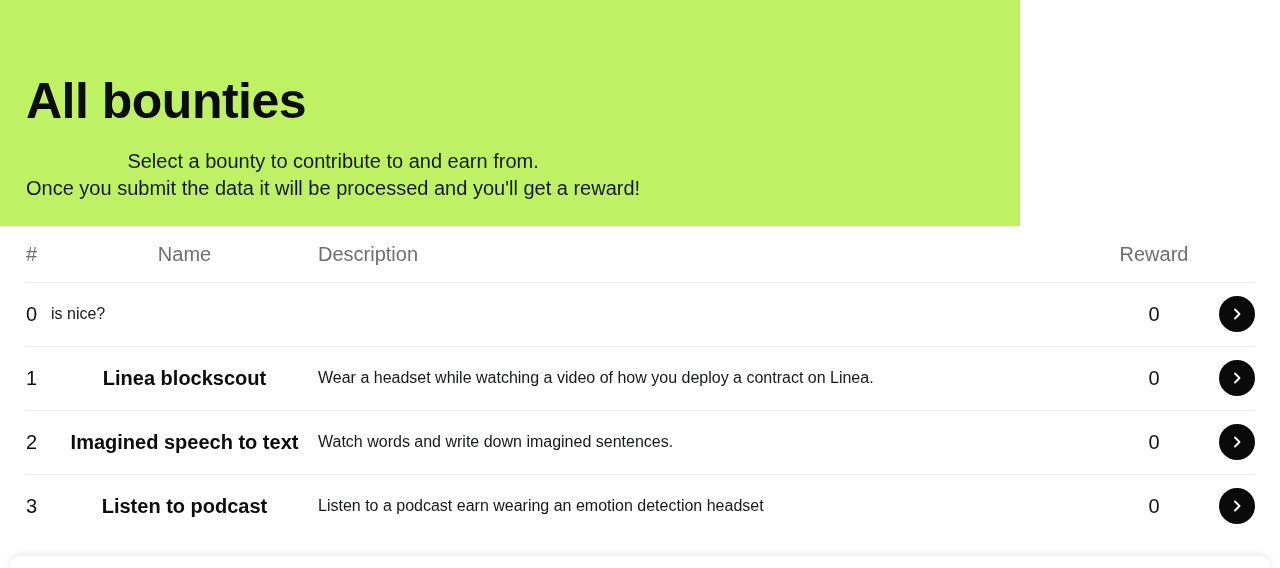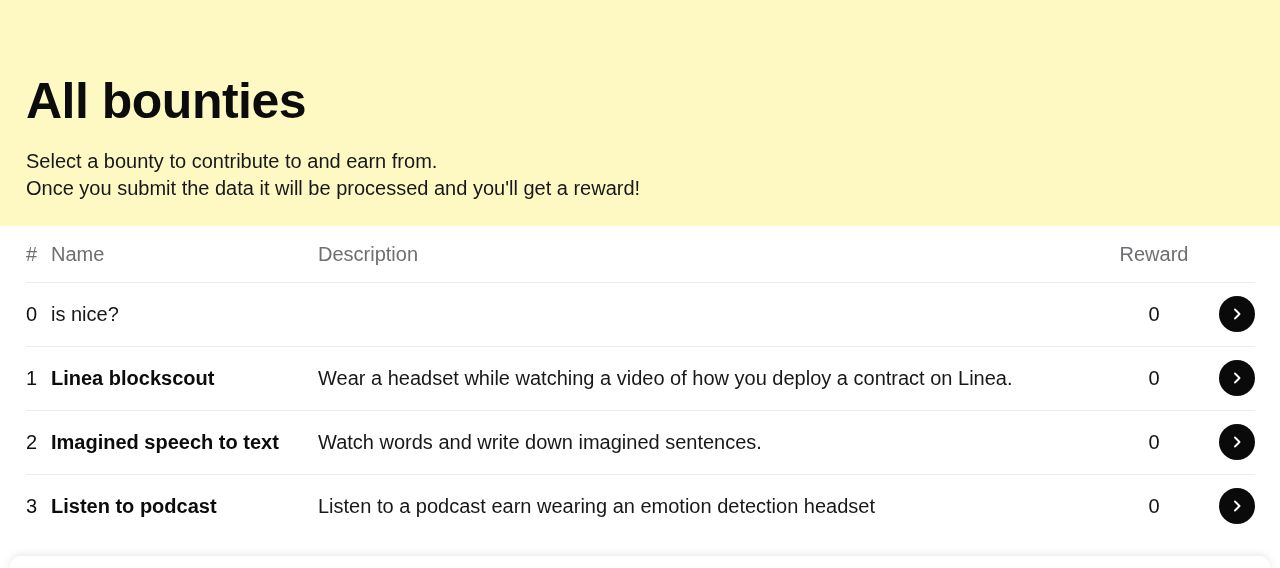--- a/index.html
+++ b/index.html
@@ -21,23 +21,23 @@
     position: relative;
     width: 1280px;
     height: 568px;
     overflow: hidden;
   }
 
   
   .hero {
     position: absolute;
     top: 0; left: 0;
-    width: 1280px;
+    width: 1020px;
     height: 226px;
-    background: #fef9c3;
+    background: #bef264;
     padding: 8px 26px;
   }
 
   .page-title {
     position: absolute;
     left: 26px;
     top: 72px;
     font-size: 50px;
     line-height: 58px;
     font-weight: 800;
@@ -47,20 +47,21 @@
   }
 
   .subtitle {
     position: absolute;
     left: 26px;
     top: 148px;
     font-size: 20px;
     line-height: 27px;
     font-weight: 400;
     color: #16181a;
+    text-align: center;
   }
   .subtitle-line { display: block; white-space: nowrap; }
 
   
   .table-wrap {
     position: absolute;
     top: 226px; left: 0;
     width: 1280px;
     height: 342px;
     background: #ffffff;
@@ -101,25 +102,26 @@
   }
 
   .col-name {
     width: 267px;
     flex: 0 0 267px;
     font-size: 20px;
     font-weight: 700;
     color: #0c0c0c;
     white-space: nowrap;
     overflow: hidden;
+    text-align: center;
   }
 
   .col-desc {
     flex: 1 1 auto;
-    font-size: 20px;
+    font-size: 16px;
     font-weight: 400;
     color: #16181a;
     white-space: nowrap;
     overflow: hidden;
   }
 
   .col-reward {
     width: 78px;
     flex: 0 0 78px;
     font-size: 20px;

